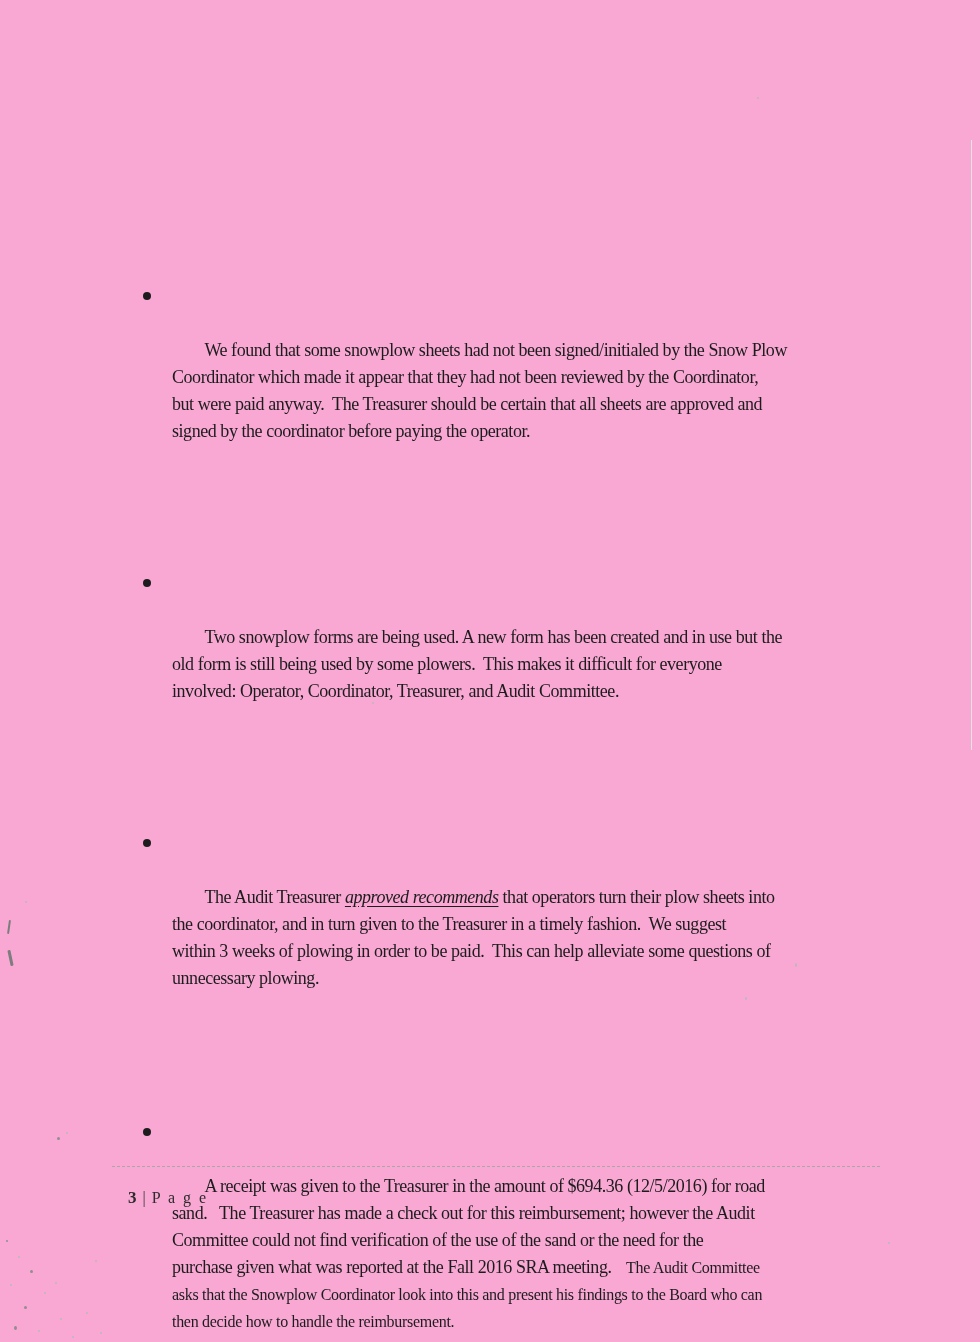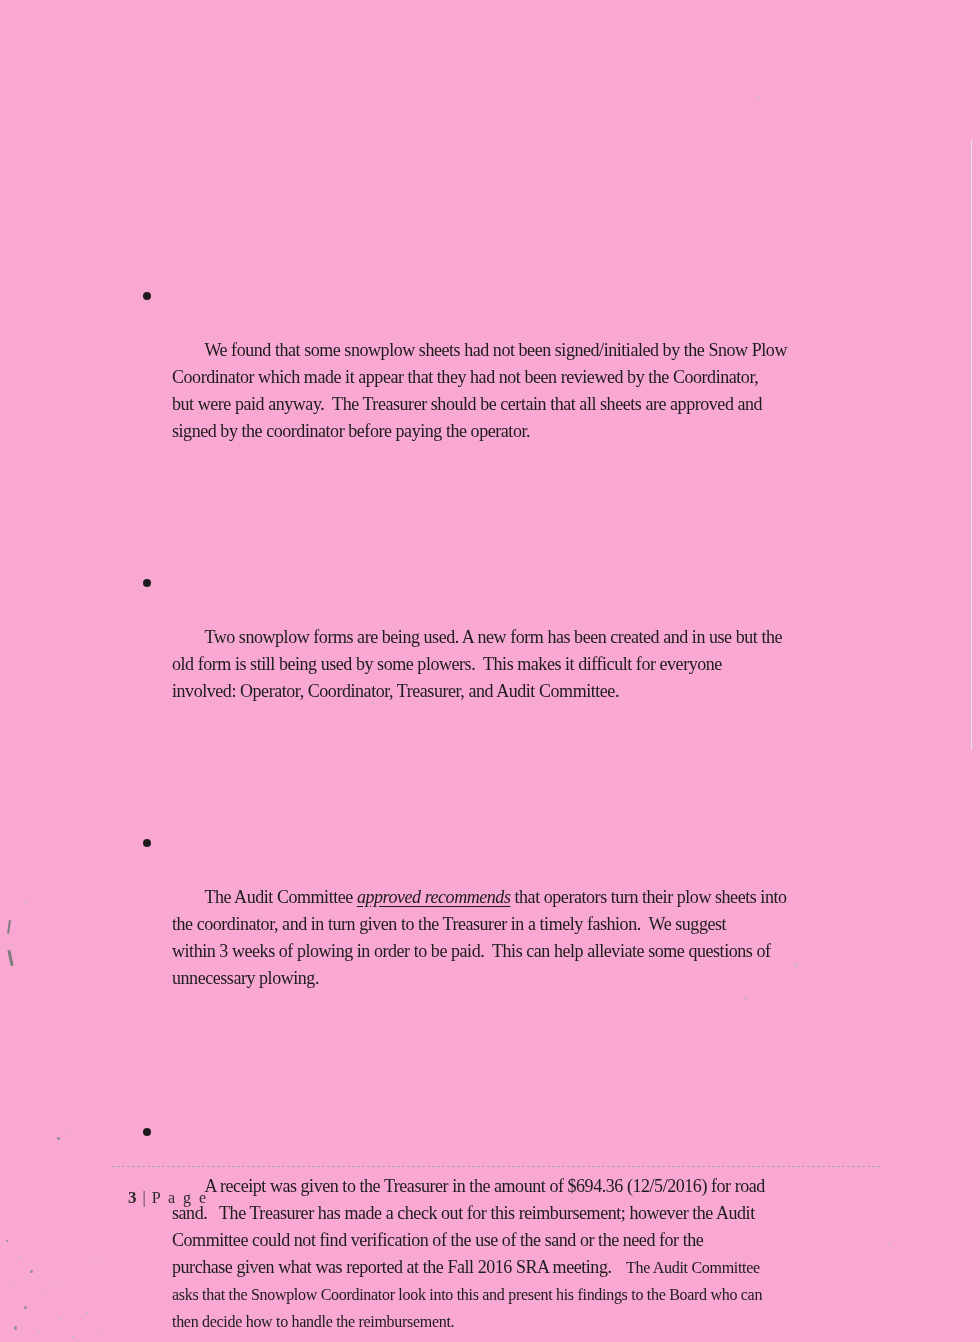--- a/index.html
+++ b/index.html
@@ -110,21 +110,21 @@
 
       <li>
         <span class="marker"></span>
         <span>Two snowplow forms are being used. A new form has been created and in use but the
 old form is still being used by some plowers.  This makes it difficult for everyone
 involved: Operator, Coordinator, Treasurer, and Audit Committee.</span>
       </li>
 
       <li>
         <span class="marker"></span>
-        <span><span>The Audit Committee </span><span class="emph">approved recommends</span><span> that operators turn their plow sheets into
+        <span><span>The Audit Treasurer </span><span class="emph">approved recommends</span><span> that operators turn their plow sheets into
 the coordinator, and in turn given to the Treasurer in a timely fashion.  We suggest
 within 3 weeks of plowing in order to be paid.  This can help alleviate some questions of
 unnecessary plowing.</span></span>
       </li>
 
       <li>
         <span class="marker"></span>
         <span><span>A receipt was given to the Treasurer in the amount of $694.36 (12/5/2016) for road
 sand.   The Treasurer has made a check out for this reimbursement; however the Audit
 Committee could not find verification of the use of the sand or the need for the

